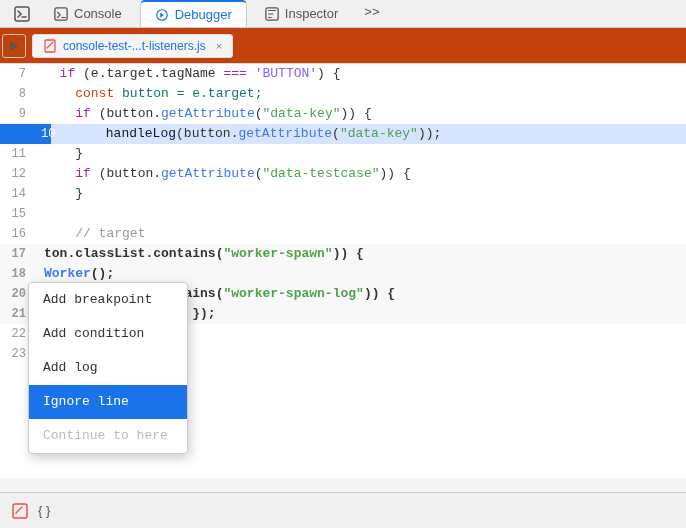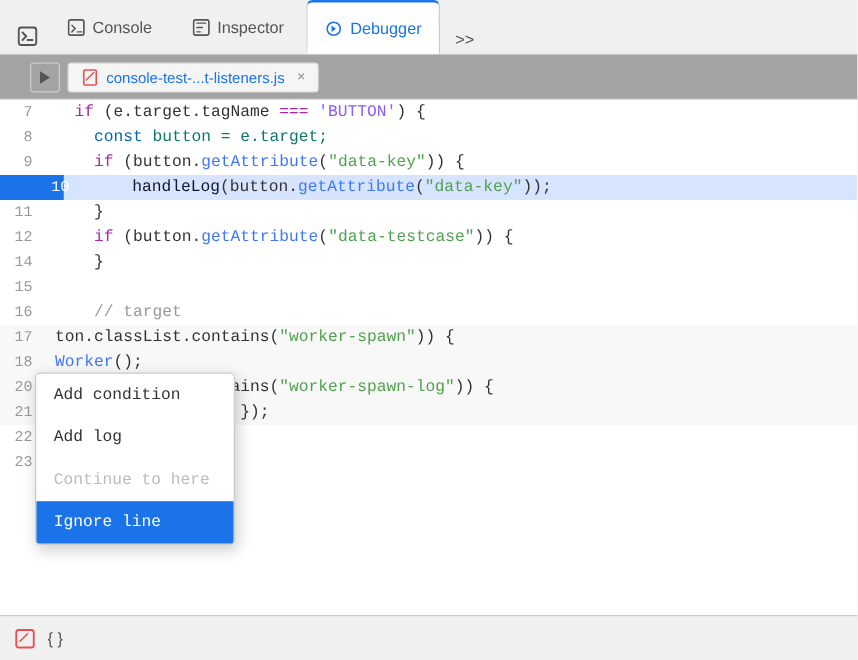--- a/index.html
+++ b/index.html
@@ -7,24 +7,24 @@
       font-family: -apple-system, BlinkMacSystemFont, 'Segoe UI', sans-serif;
       background: #f5f5f5;
       width: 686px;
       height: 528px;
       overflow: hidden;
     }
 
     
     .tab-bar {
       display: flex;
-      align-items: flex-end;
+      align-items: flex-start;
       background: #f0f0f0;
       border-bottom: 1px solid #ccc;
-      height: 44px;
+      height: 28px;
       padding: 0 8px;
       gap: 4px;
     }
 
     .tab-bar-icon {
       width: 28px;
       height: 28px;
       display: flex;
       align-items: center;
       justify-content: center;
@@ -64,24 +64,24 @@
       padding: 4px 8px;
       cursor: pointer;
       font-size: 13px;
       color: #555;
     }
 
     
     .file-tab-bar {
       display: flex;
       align-items: center;
-      background: #a3a3a3;
+      background: #c2410c;
       border-bottom: 1px solid #ddd;
       height: 36px;
-      padding: 0 24px;
+      padding: 0 2px;
     }
 
     .sidebar-toggle {
       width: 24px;
       height: 24px;
       display: flex;
       align-items: center;
       justify-content: center;
       cursor: pointer;
       margin-right: 6px;
@@ -124,20 +124,21 @@
       align-items: center;
       padding-left: 0;
     }
 
     .code-line.highlighted {
       background: #d6e4ff;
     }
 
     .code-line.dimmed {
       background: #f8f8f8;
+      font-weight: bold;
     }
 
     .line-num {
       width: 36px;
       min-width: 36px;
       color: #999;
       font-size: 12px;
       text-align: right;
       padding-right: 10px;
       user-select: none;
@@ -225,36 +226,36 @@
 
   <div class="tab">
     <svg class="tab-icon" viewBox="0 0 16 16">
       <rect x="1" y="1" width="14" height="14" rx="2" stroke="#555" stroke-width="1.5" fill="none"></rect>
       <path d="M4 6l3 3-3 3" stroke="#555" stroke-width="1.3" stroke-linecap="round" fill="none"></path>
       <line x1="9" y1="12" x2="13" y2="12" stroke="#555" stroke-width="1.3" stroke-linecap="round"></line>
     </svg>
     <span>Console</span>
   </div>
 
+  <div class="tab active">
+    <svg class="tab-icon" viewBox="0 0 16 16">
+      <path d="M8 2a6 6 0 100 12A6 6 0 008 2z" stroke="#1a73e8" stroke-width="1.4" fill="none"></path>
+      <path d="M6 5l4 3-4 3V5z" fill="#1a73e8"></path>
+    </svg>
+    <span style="color:#1a73e8">Debugger</span>
+  </div>
+
   <div class="tab">
     <svg class="tab-icon" viewBox="0 0 16 16">
       <rect x="1" y="1" width="14" height="14" rx="2" stroke="#555" stroke-width="1.5" fill="none"></rect>
       <path d="M4 4h8M4 8h5M4 12h3" stroke="#555" stroke-width="1.3" stroke-linecap="round"></path>
     </svg>
     <span>Inspector</span>
   </div>
 
-  <div class="tab active">
-    <svg class="tab-icon" viewBox="0 0 16 16">
-      <path d="M8 2a6 6 0 100 12A6 6 0 008 2z" stroke="#1a73e8" stroke-width="1.4" fill="none"></path>
-      <path d="M6 5l4 3-4 3V5z" fill="#1a73e8"></path>
-    </svg>
-    <span style="color:#1a73e8">Debugger</span>
-  </div>
-
   <div class="more-tabs">
     <span>&gt;&gt;</span>
   </div>
 </div>
 
 <div class="file-tab-bar">
   <div class="sidebar-toggle">
     <svg width="14" height="14" viewBox="0 0 14 14">
       <polygon points="3,2 11,7 3,12" fill="#555"></polygon>
     </svg>
@@ -271,21 +272,21 @@
 
 <div class="code-area" style="position:relative;">
 
   <div class="code-line">
     <span class="line-num">7</span>
     <span class="code-content">  <span style="color:#a626a4">if</span> <span style="color:#333">(e.target.tagName</span> <span style="color:#a626a4">===</span> <span style="color:#8b5cf6">'BUTTON'</span><span style="color:#333">) {</span></span>
   </div>
 
   <div class="code-line">
     <span class="line-num">8</span>
-    <span class="code-content">    <span style="color:#0369a1">const</span> <span style="color:#0f766e">button = e.target;</span></span>
+    <span class="code-content">    <span style="color:#c2410c">const</span> <span style="color:#0f766e">button = e.target;</span></span>
   </div>
 
   <div class="code-line">
     <span class="line-num">9</span>
     <span class="code-content">    <span style="color:#a626a4">if</span> <span style="color:#333">(button.</span><span style="color:#4078f2">getAttribute</span><span style="color:#333">(<span style="color:#50a14f">"data-key"</span>)) {</span></span>
   </div>
 
   <div class="code-line highlighted">
     <span class="line-num active">10</span>
     <span class="code-content">      <span style="color:#0f172a">handleLog</span><span style="color:#333">(button.</span><span style="color:#4078f2">getAttribute</span><span style="color:#333">(<span style="color:#50a14f">"data-key"</span>));</span></span>
@@ -343,30 +344,33 @@
     <span class="code-content">  <span style="color:#333">}</span></span>
   </div>
 
   <div class="code-line">
     <span class="line-num">23</span>
     <span class="code-content"></span>
   </div>
 
   <div class="context-menu">
     <div class="ctx-item">
+      <span>Add breakpoint</span>
+    </div>
+    <div class="ctx-item">
       <span>Add condition</span>
     </div>
     <div class="ctx-item">
       <span>Add log</span>
     </div>
+    <div class="ctx-item active-item">
+      <span>Ignore line</span>
+    </div>
     <div class="ctx-item disabled">
       <span>Continue to here</span>
-    </div>
-    <div class="ctx-item active-item">
-      <span>Ignore line</span>
     </div>
   </div>
 
 </div>
 
 <div class="bottom-bar">
   <div class="bottom-icon">
     <svg width="18" height="18" viewBox="0 0 18 18">
       <rect x="2" y="2" width="14" height="14" rx="2" stroke="#e85050" stroke-width="1.5" fill="none"></rect>
       <path d="M5 11l2-2 4-4" stroke="#e85050" stroke-width="1.3" stroke-linecap="round" fill="none"></path>

